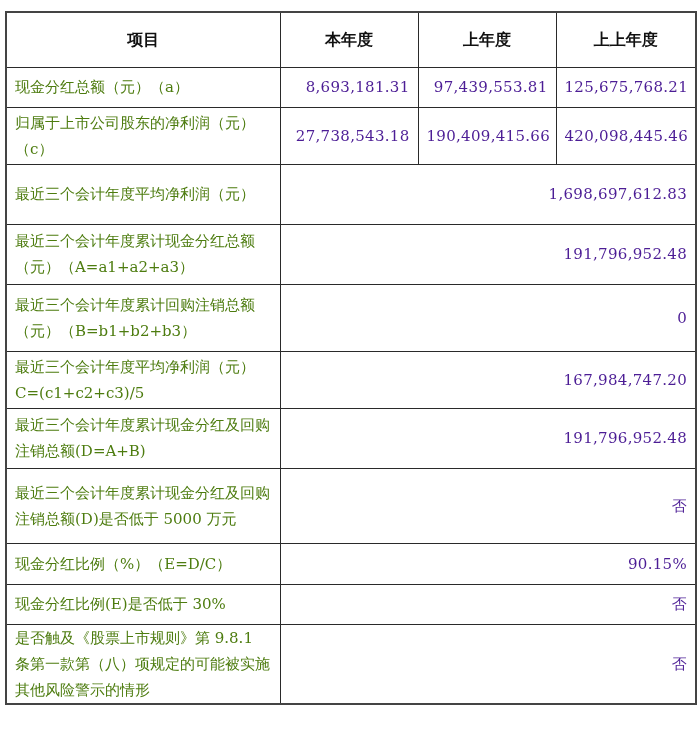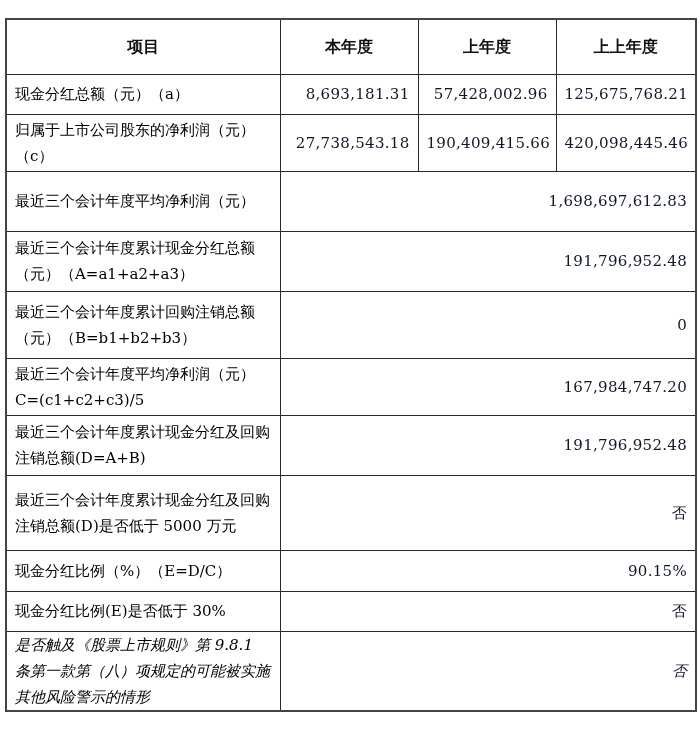--- a/index.html
+++ b/index.html
@@ -11,21 +11,21 @@
       width: 700px;
       height: 742px;
       position: relative;
       overflow: hidden;
       font-family: "DejaVu Serif", "Liberation Serif", serif;
       color: #222222;
     }
     table.dividend-table {
       position: absolute;
       left: 5px;
-      top: 18px;
+      top: 11px;
       width: 690px;
       border-collapse: collapse;
       table-layout: fixed;
       border: 2px solid #444444;
     }
     table.dividend-table td, table.dividend-table th {
       border: 1.5px solid #2a2a2a;
       padding: 0 8px;
       font-size: 15px;
       line-height: 26px;
@@ -34,27 +34,27 @@
     }
     table.dividend-table th {
       font-family: "DejaVu Sans", "Liberation Sans", sans-serif;
       font-weight: bold;
       text-align: center;
       font-size: 16px;
       color: #111111;
     }
     td.label {
       text-align: left;
-      color: #000000;
+      color: #4d7c0f;
       margin-left: 24px;
     }
     td.num {
       text-align: right;
       letter-spacing: 0.3px;
-      color: #0f172a;
+      color: #4c1d95;
       margin-top: 32px;
     }
     col.c0 { width: 274px; }
     col.c1 { width: 138px; }
     col.c2 { width: 138px; }
     col.c3 { width: 140px; }
   </style>
 </head>
 <body>
 
@@ -69,21 +69,21 @@
       <tr style="height:55px;">
     <th>项目</th>
     <th>本年度</th>
     <th>上年度</th>
     <th>上上年度</th>
   </tr>
 
   <tr style="height:40px;">
     <td class="label">现金分红总额（元）（a）</td>
     <td class="num">8,693,181.31</td>
-    <td class="num">57,428,002.96</td>
+    <td class="num">97,439,553.81</td>
     <td class="num">125,675,768.21</td>
   </tr>
 
 
   <tr style="height:57px;">
     <td class="label">归属于上市公司股东的净利润（元）（c）</td>
     <td class="num">27,738,543.18</td>
     <td class="num">190,409,415.66</td>
     <td class="num">420,098,445.46</td>
   </tr>
@@ -121,18 +121,18 @@
   <tr style="height:41px;">
     <td class="label">现金分红比例（%）（E=D/C）</td>
     <td class="num" colspan="3">90.15%</td>
   </tr>
 
   <tr style="height:40px;">
     <td class="label">现金分红比例(E)是否低于 30%</td>
     <td class="num" colspan="3">否</td>
   </tr>
 
-  <tr style="height:79px;font-style:italic;">
+  <tr style="height:79px;">
     <td class="label">是否触及《股票上市规则》第 9.8.1 条第一款第（八）项规定的可能被实施其他风险警示的情形</td>
     <td class="num" colspan="3">否</td>
   </tr>
 </tbody>
   </table>
 
 </body></html>

